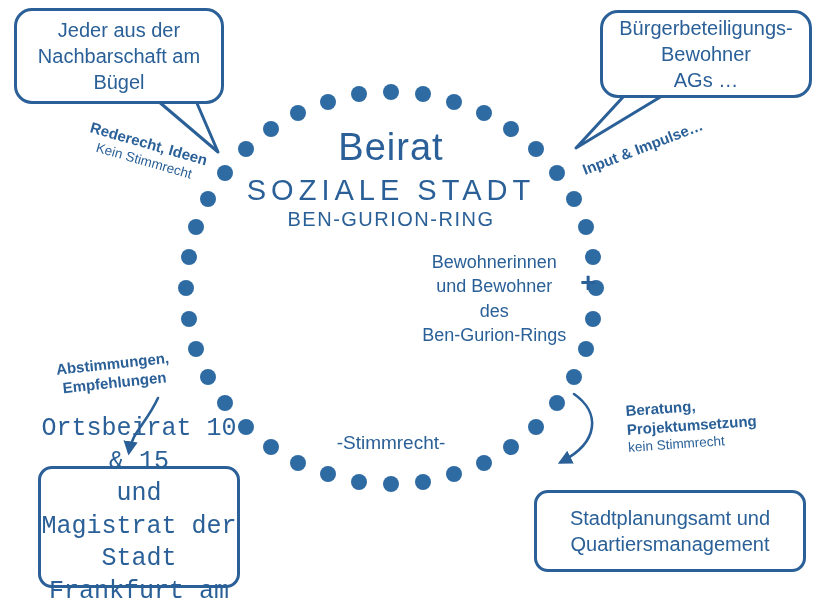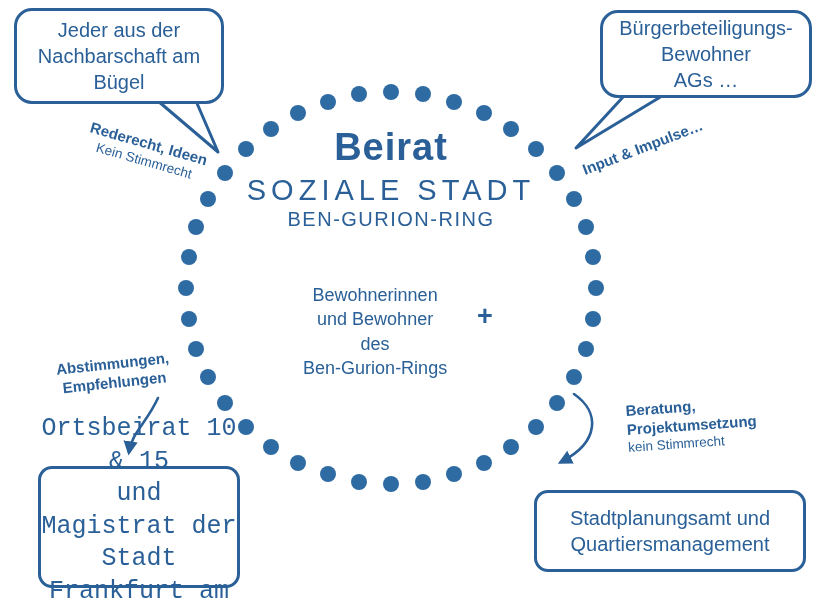--- a/index.html
+++ b/index.html
@@ -25,24 +25,24 @@
           display:flex;align-items:center;justify-content:center;text-align:center;}
   .bubble-text{white-space:pre-line;font-size:20px;line-height:1.3;color:var(--primary);}
   .tl{left:14px;top:8px;width:210px;height:96px;border-radius:18px;}
   .tr{left:600px;top:10px;width:212px;height:88px;border-radius:18px;}
   .bl{left:38px;top:466px;width:202px;height:122px;border-radius:14px;}
   .bl .bubble-text{font-size:25px;font-family:Liberation Mono, monospace;}
   .br{left:534px;top:490px;width:272px;height:82px;border-radius:14px;}
 
   
   .center{position:absolute;left:186px;top:126px;width:410px;text-align:center;color:var(--primary);}
-  .title{font-size:38px;font-weight:bold;letter-spacing:1px;}
+  .title{font-size:38px;font-weight:normal;letter-spacing:1px;}
   .sub1{font-size:29px;letter-spacing:5px;margin-top:5px;}
   .sub2{font-size:20px;letter-spacing:1.5px;margin-top:1px;}
-  .cols{display:flex;justify-content:center;align-items:flex-start;gap:16px;margin-top:52px;}
+  .cols{display:flex;justify-content:flex-end;align-items:flex-start;gap:0;margin-top:19px;}
   .col{white-space:pre-line;font-size:18px;line-height:1.35;}
   .col-left{width:172px;}
   .col-right{width:142px;}
   .plus{font-size:27px;font-weight:bold;margin-top:18px;}
   .stimmrecht{position:absolute;left:186px;top:432px;width:410px;text-align:center;font-size:19px;color:var(--primary);}
 
   
   .note{position:absolute;color:var(--primary);line-height:1.25;}
   .note-bold{font-weight:bold;font-size:15px;white-space:pre-line;}
   .note-small{font-size:13.5px;white-space:pre-line;}
@@ -166,14 +166,15 @@
     <div class="sub1">SOZIALE STADT</div>
     <div class="sub2">BEN-GURION-RING</div>
     <div class="cols">
       <div class="col col-left">Bewohnerinnen
 und Bewohner
 des
 Ben-Gurion-Rings</div>
       <div class="plus">+</div>
     </div>
   </div>
+  <div class="stimmrecht">-Stimmrecht-</div>
 
 </div>
 
 </body></html>

